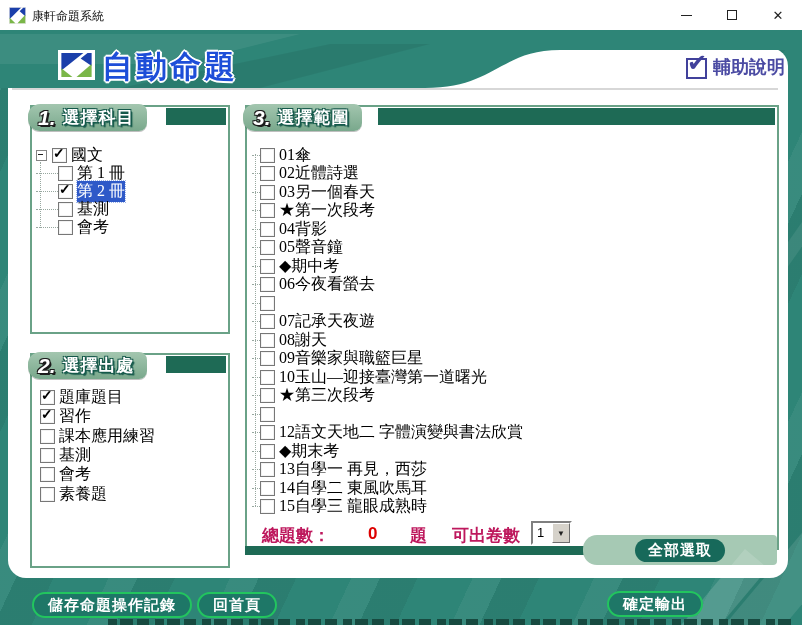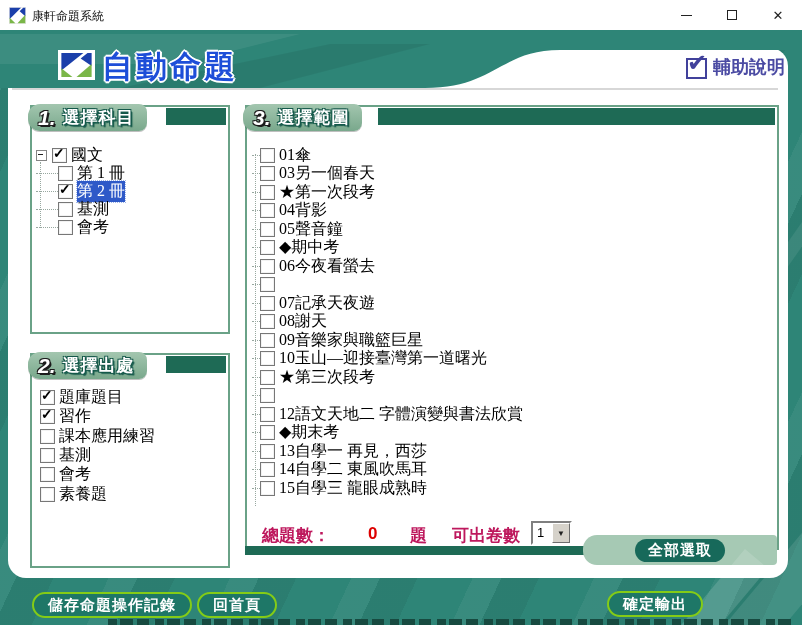--- a/index.html
+++ b/index.html
@@ -93,21 +93,21 @@
      display:flex;align-items:center;justify-content:center;font-size:8px;color:#222;}
 
   
   #select-tab{left:583px;top:535px;width:194px;height:30px;background:#A6C9B4;border-radius:14px 4px 4px 14px;
      display:flex;align-items:center;justify-content:center;gap:8px;}
   .pillbtn{height:23px;padding:0 13px;border-radius:12px;background:#17695A;color:#fff;
      font-size:15px;font-weight:bold;display:flex;align-items:center;letter-spacing:1px;cursor:pointer;}
 
   
   .footbtn{height:26px;padding:0 14px;border-radius:13px;background:#1E7767;color:#fff;font-size:15px;font-weight:bold;
-     display:flex;align-items:center;letter-spacing:1px;border:2px solid #84cc16;box-sizing:border-box;cursor:pointer;}
+     display:flex;align-items:center;letter-spacing:1px;border:2px solid #22c55e;box-sizing:border-box;cursor:pointer;}
   #btn-save{left:32px;top:592px;}
   #btn-home{left:197px;top:592px;}
   #btn-confirm{left:607px;top:591px;}
   #marquee{left:108px;top:619px;width:686px;height:6px;
      background:repeating-linear-gradient(90deg,#174A40 0 9px,transparent 9px 12px,#174A40 12px 25px,transparent 25px 29px,#174A40 29px 41px,transparent 41px 47px);}
 </style>
 </head>
 <body>
 
 <div id="win">
@@ -245,20 +245,25 @@
   <div class="abs banner-bar" style="left:378px;top:108px;width:397px;"></div>
   <div id="scope-list" class="abs serif">
       <div class="trow">
         <span class="stub" style="width: 8px;"></span>
         <span class="cb"></span>
         <span class="lbl">01傘</span>
       </div>
       <div class="trow">
         <span class="stub" style="width: 8px;"></span>
         <span class="cb"></span>
+        <span class="lbl">02近體詩選</span>
+      </div>
+      <div class="trow">
+        <span class="stub" style="width: 8px;"></span>
+        <span class="cb"></span>
         <span class="lbl">03另一個春天</span>
       </div>
       <div class="trow">
         <span class="stub" style="width: 8px;"></span>
         <span class="cb"></span>
         <span class="lbl">★第一次段考</span>
       </div>
       <div class="trow">
         <span class="stub" style="width: 8px;"></span>
         <span class="cb"></span>

